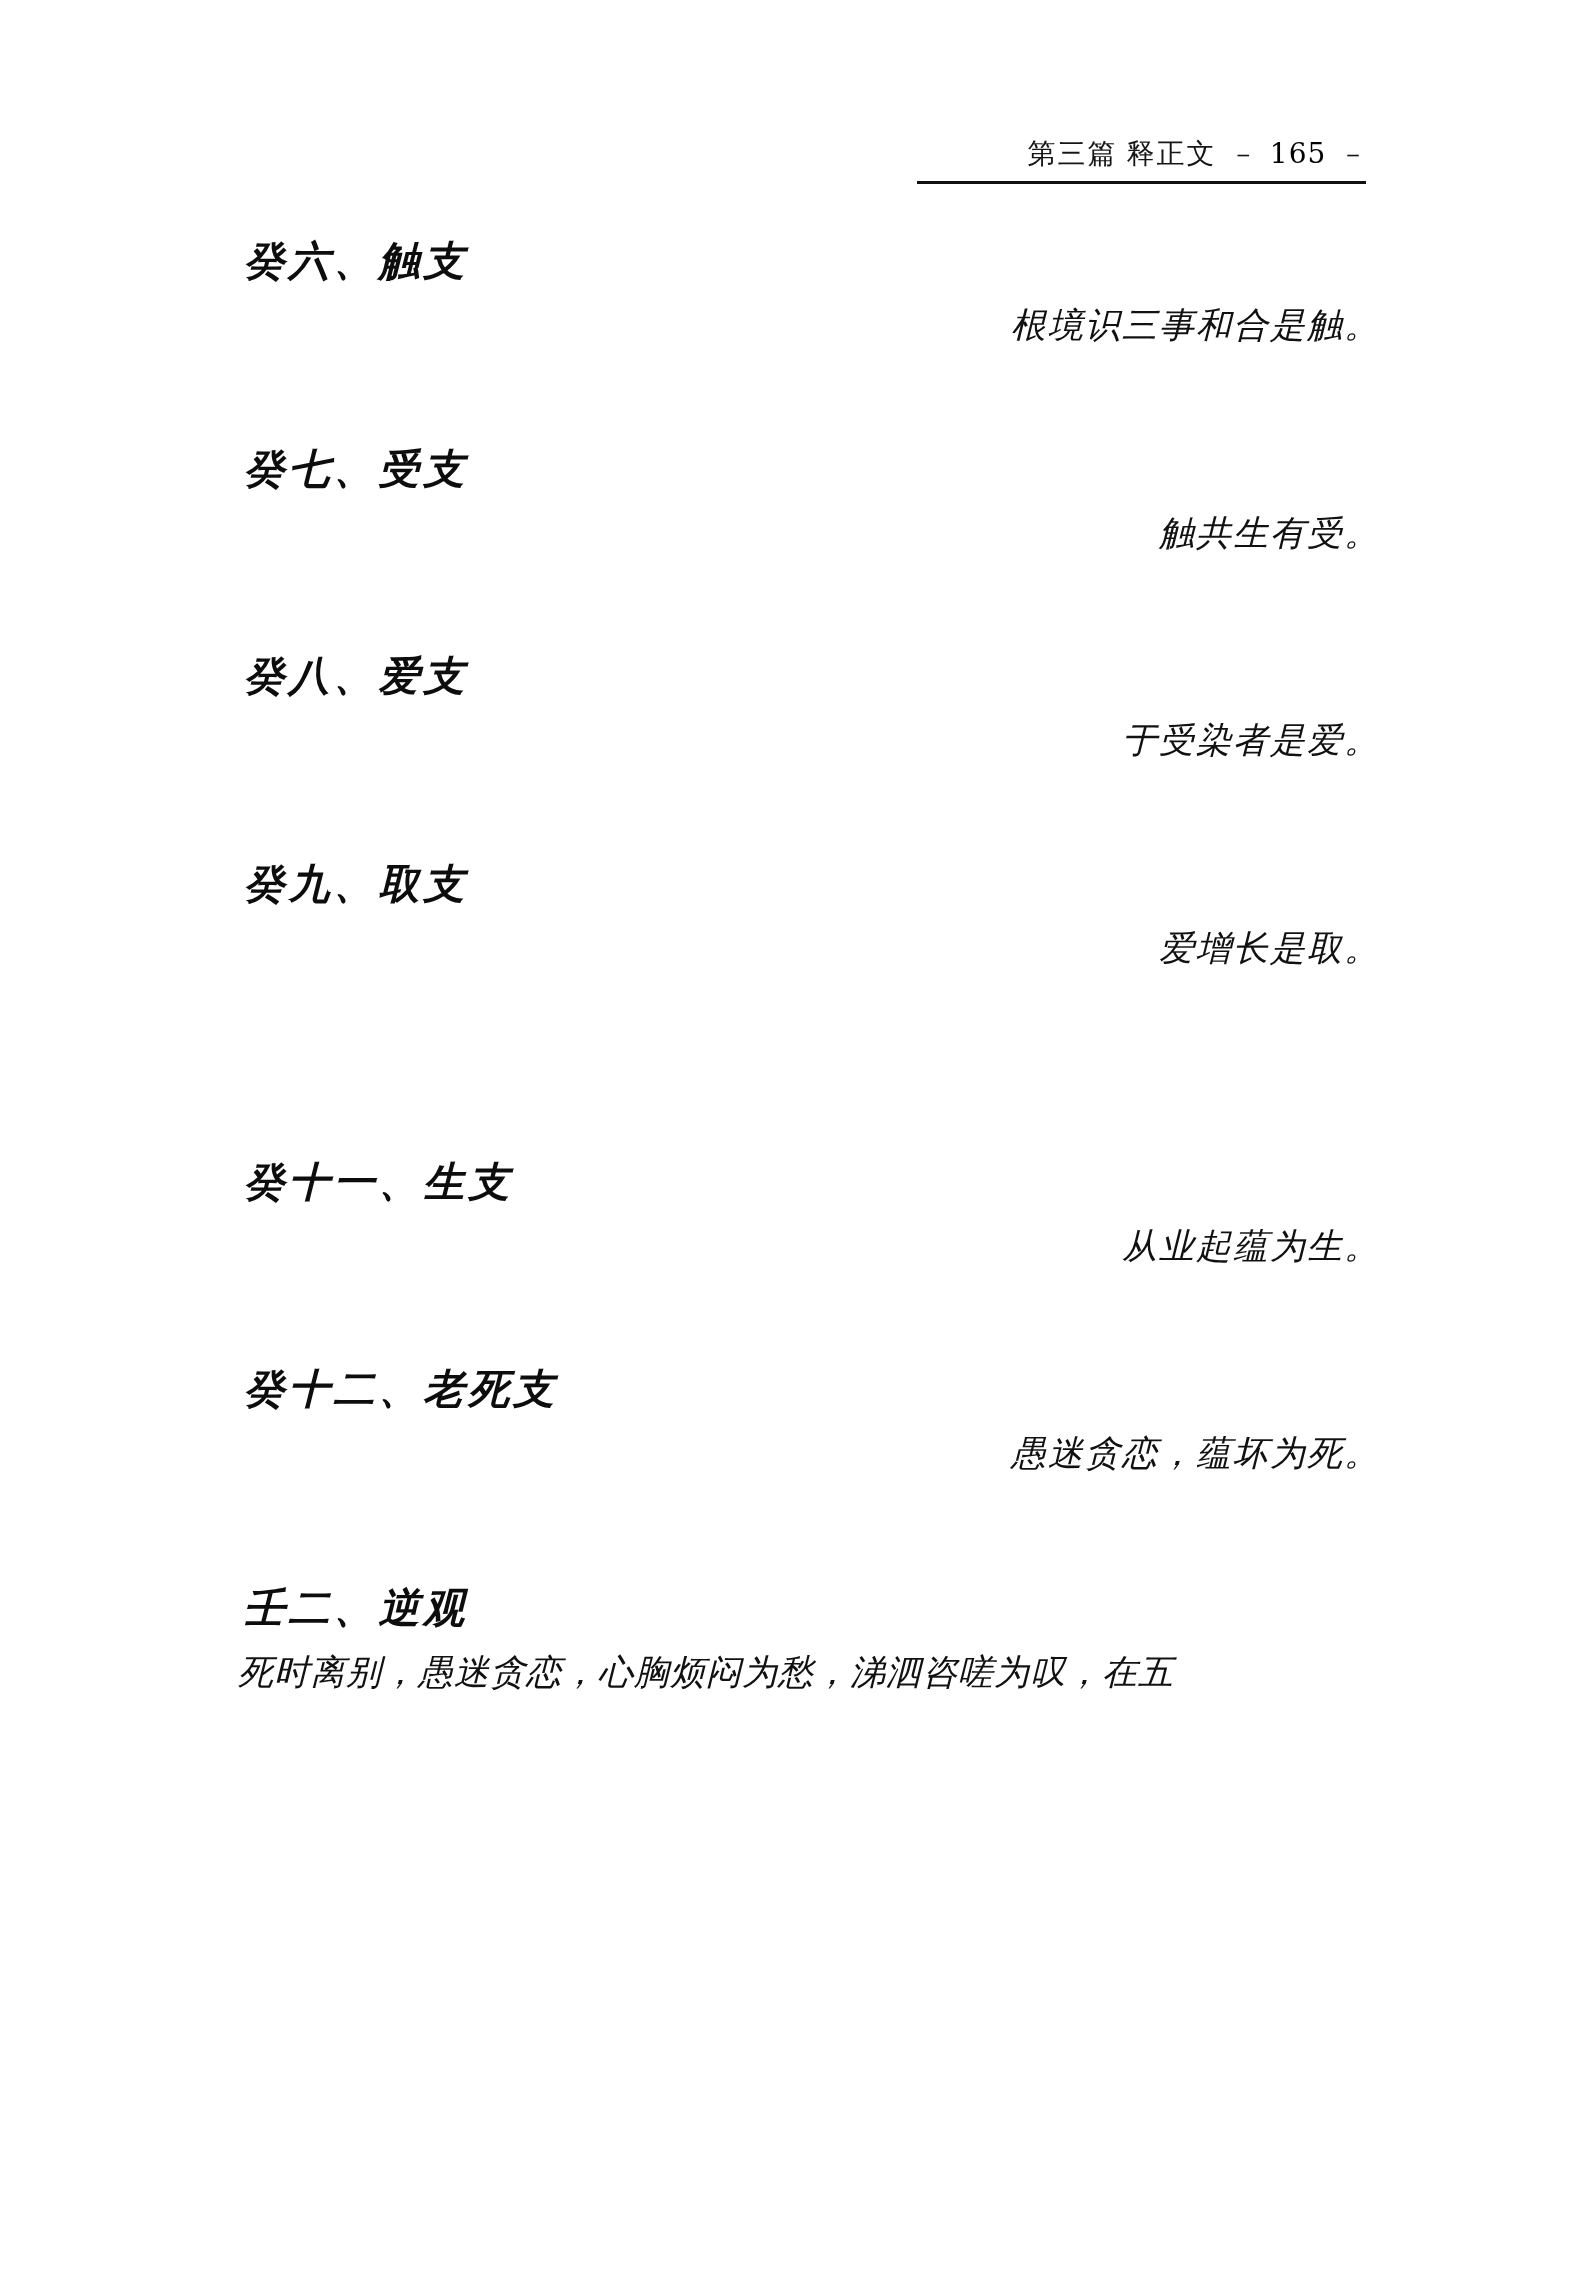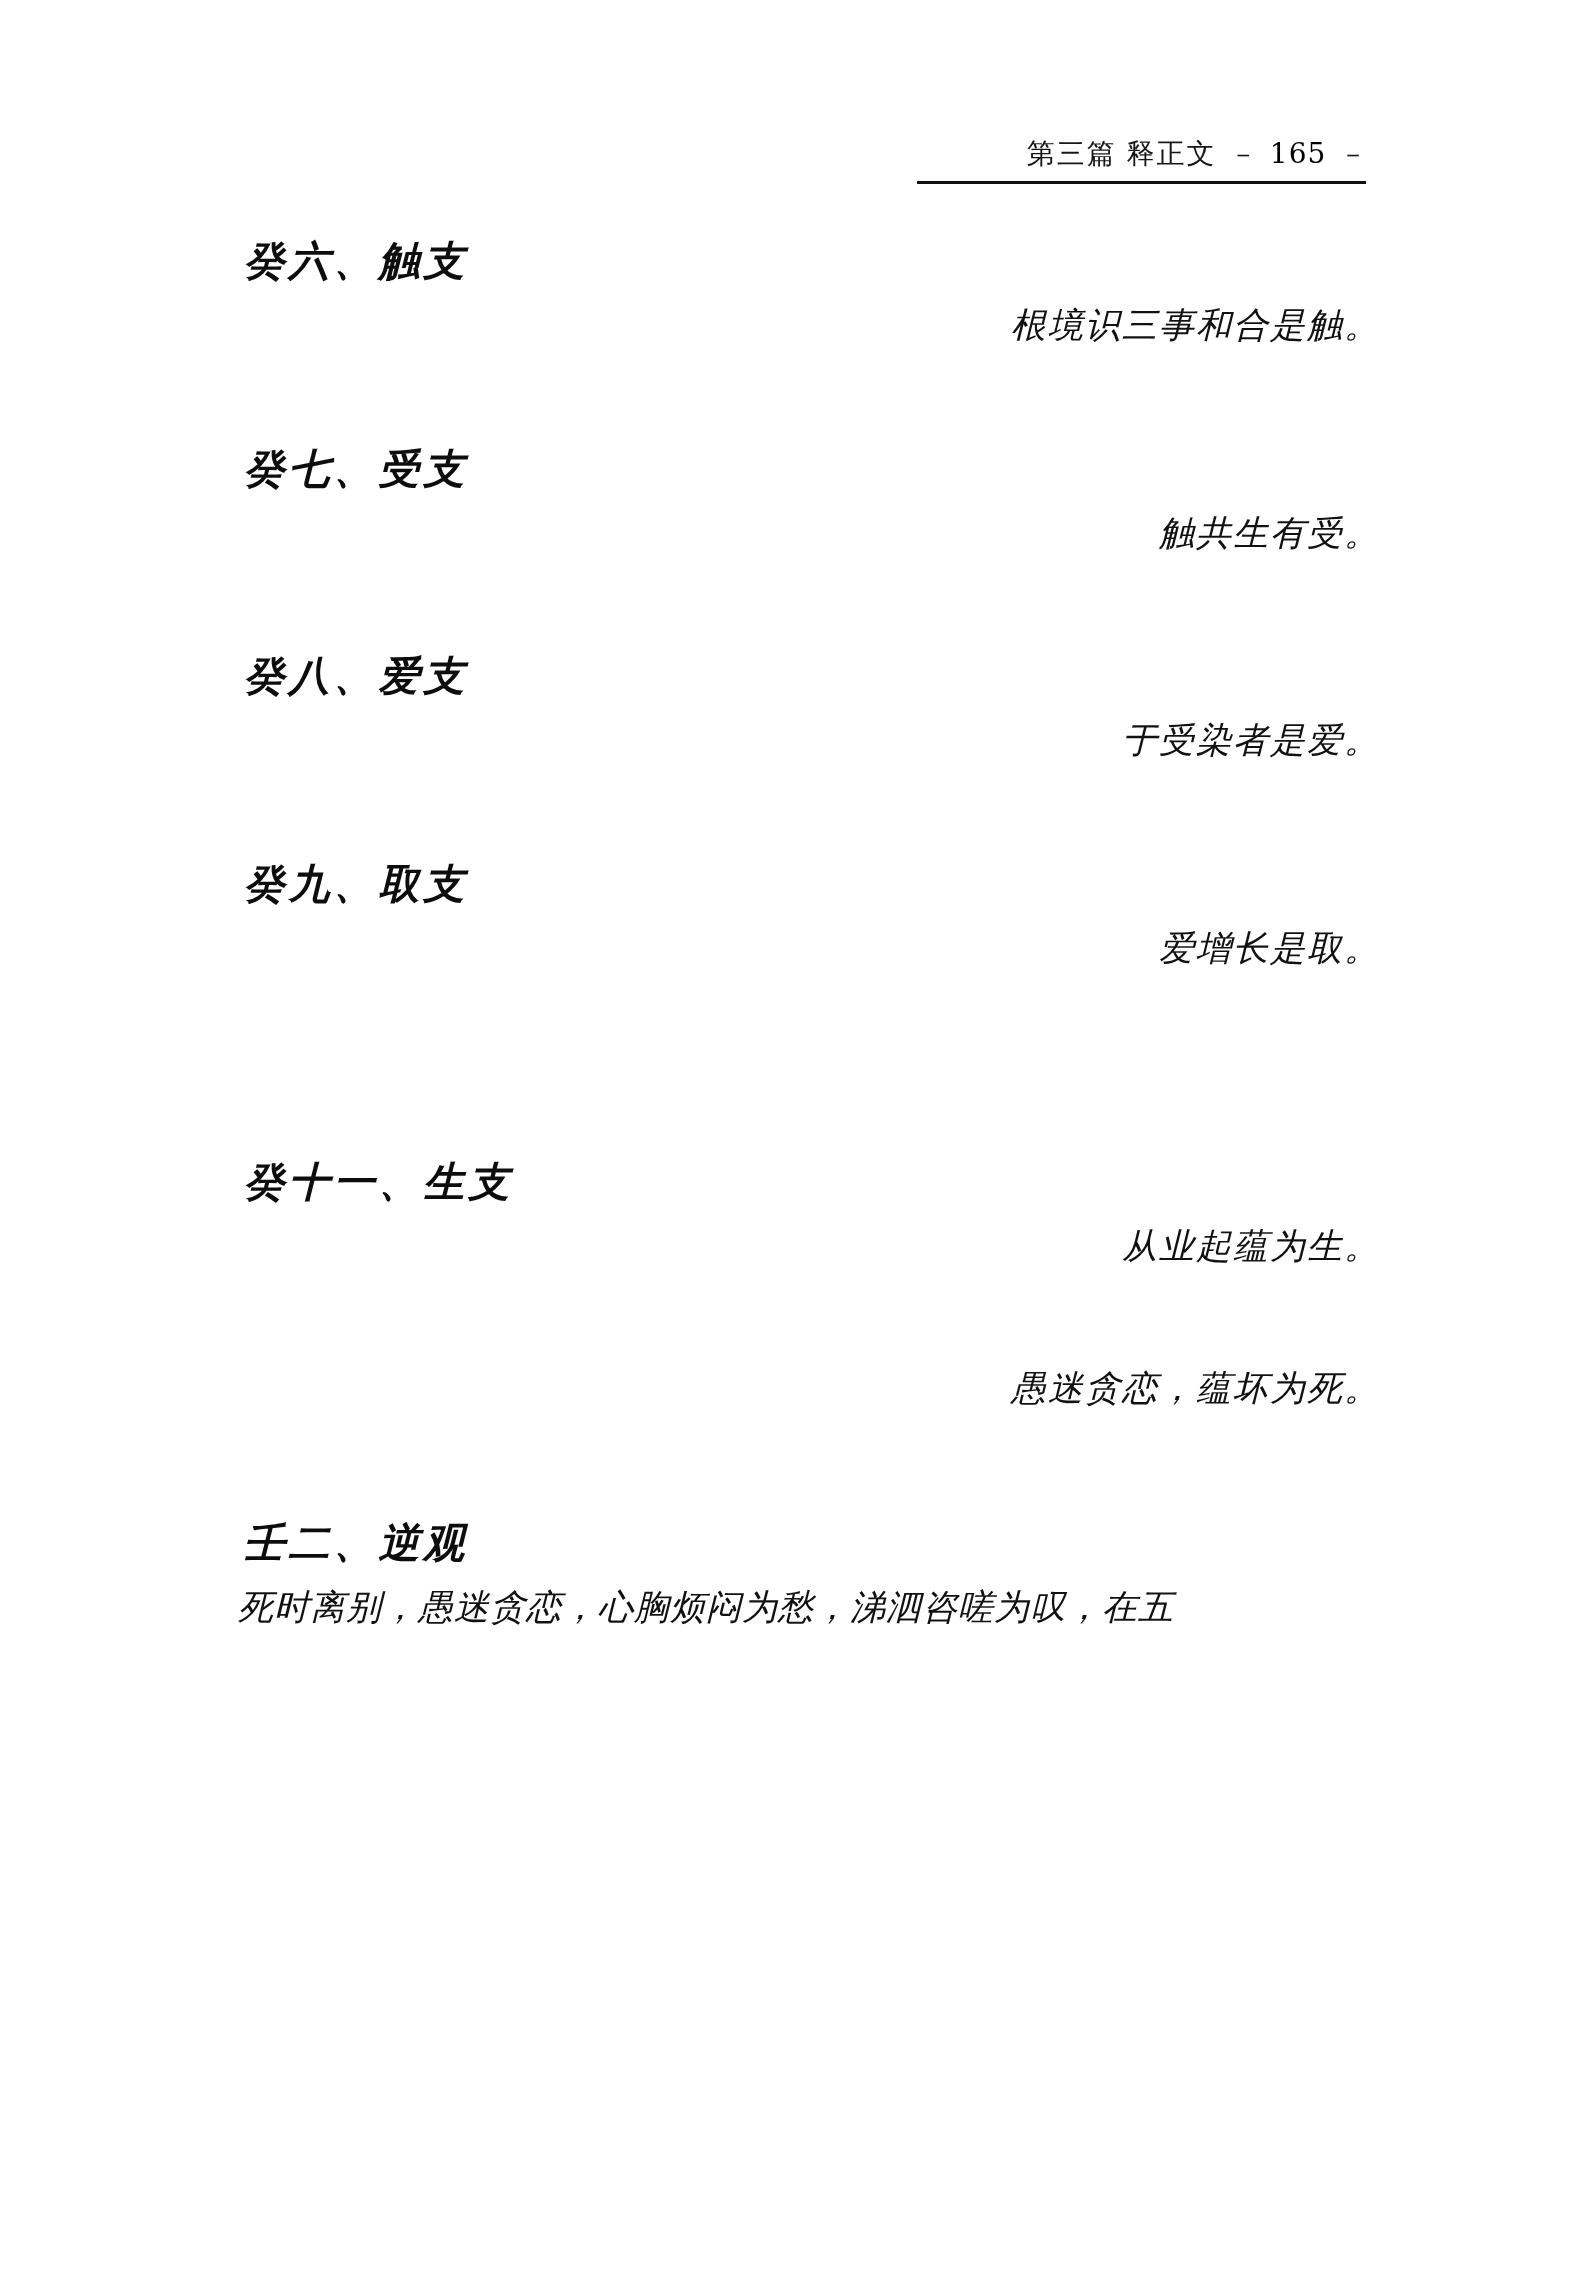--- a/index.html
+++ b/index.html
@@ -26,21 +26,21 @@
   .runhead {
     position: absolute;
     top: 135px;
     right: 226px;
     display: flex;
     align-items: baseline;
     gap: 13.7px;
     white-space: nowrap;
   }
   .runhead .rh-title {
-    font-family: Liberation Sans, sans-serif;
+    font-family: Liberation Serif, serif;
     font-size: 28px;
     letter-spacing: 2px;
     color: #161616;
   }
   .runhead .rh-dash {
     font-family: "DejaVu Serif", "Liberation Serif", serif;
     font-size: 26px;
     color: #161616;
   }
   .runhead .rh-page {
@@ -144,20 +144,21 @@
 
     <div class="gap"></div>
 
     <div class="section">
       <h2 class="sec-head">癸十一、生支</h2>
       <p class="sec-body">从业起蕴为生。</p>
     </div>
     <div class="gap"></div>
 
     <div class="section">
+      <h2 class="sec-head">癸十二、老死支</h2>
       <p class="sec-body">愚迷贪恋，蕴坏为死。</p>
     </div>
     <div class="gap-last"></div>
 
     <div class="section">
       <h2 class="sec-head">壬二、逆观</h2>
       <p class="final-body">死时离别，愚迷贪恋，心胸烦闷为愁，涕泗咨嗟为叹，在五</p>
     </div>
 
   </div>

